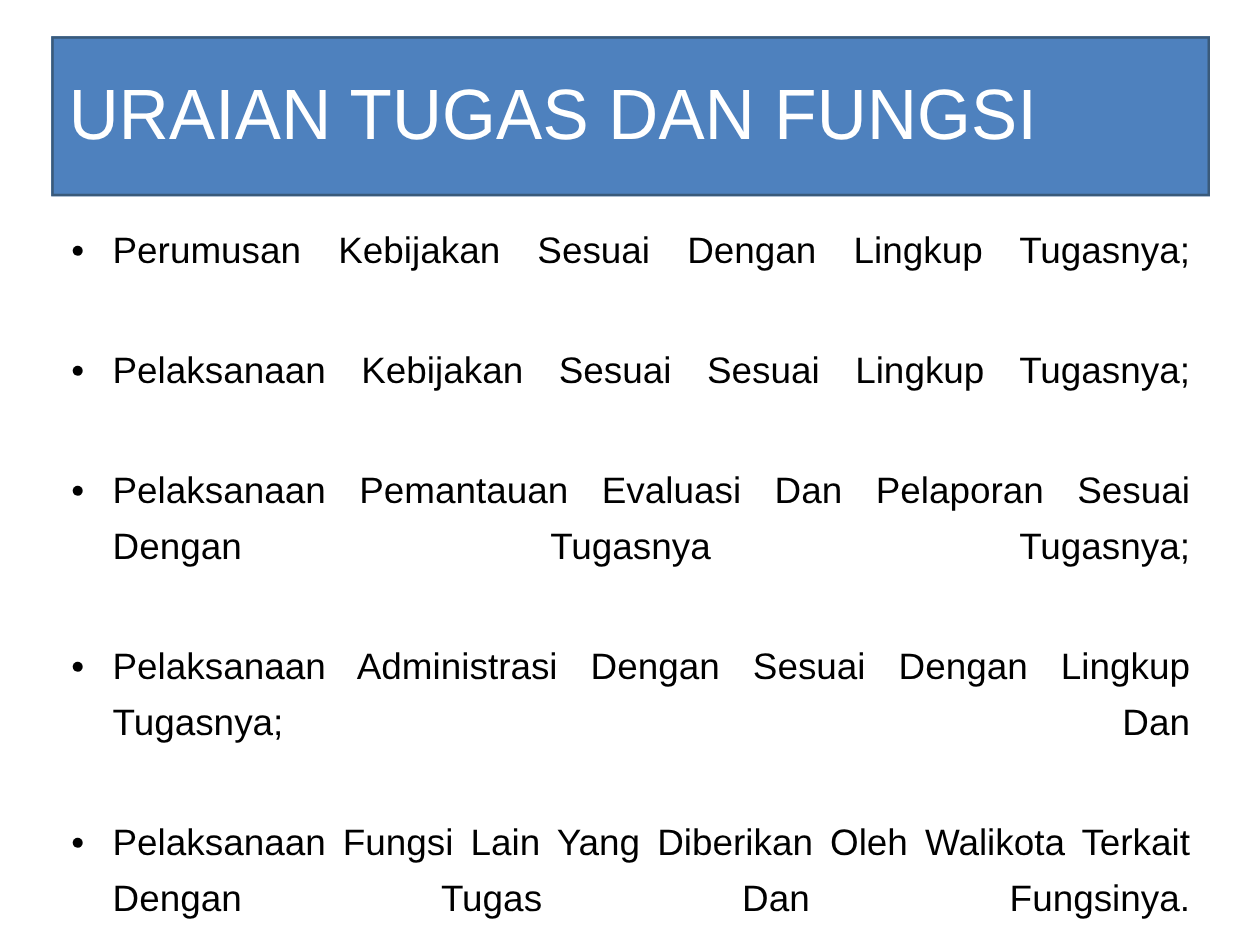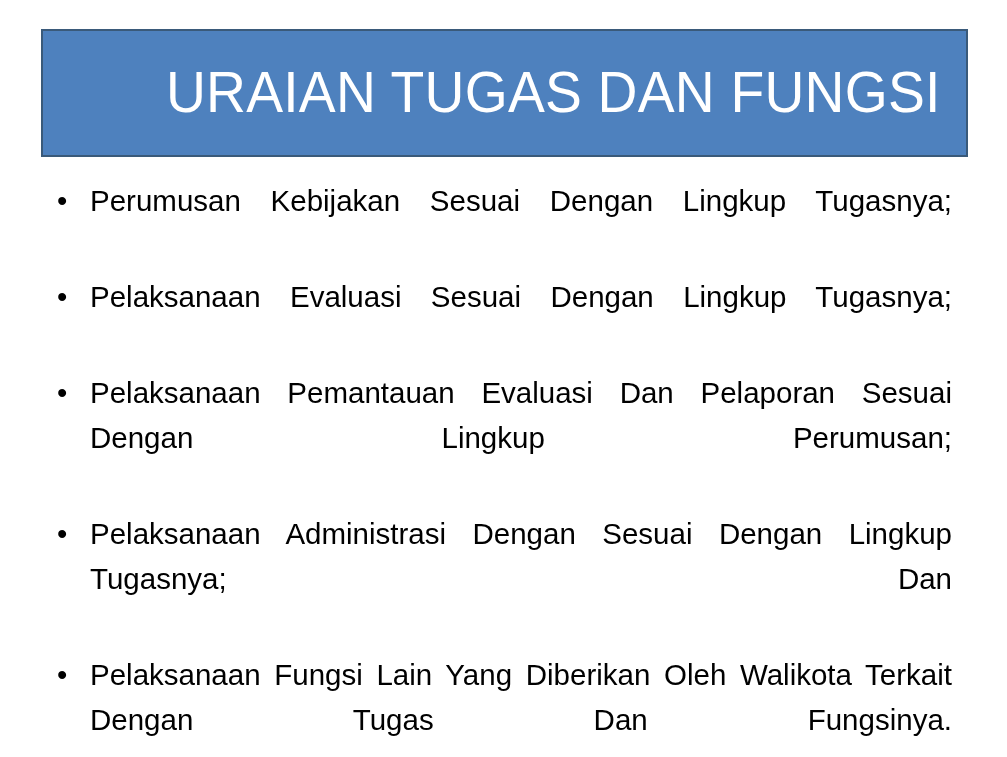--- a/index.html
+++ b/index.html
@@ -27,21 +27,21 @@
     position: absolute;
     left: 41px;
     top: 29px;
     width: 927px;
     height: 128px;
     box-sizing: border-box;
     background: #4e81be;
     border: 2px solid #3a5a7a;
     display: flex;
     align-items: center;
-    justify-content: flex-end;
+    justify-content: flex-start;
   }
 
   #title-text {
     color: #ffffff;
     font-family: "Liberation Sans", "DejaVu Sans", sans-serif;
     font-size: 57px;
     font-weight: 400;
     line-height: 1.05;
     letter-spacing: 0.2px;
     white-space: nowrap;
@@ -113,26 +113,26 @@
 
   <ul id="body-list">
 
     <li class="bullet-row">
       <span class="bullet-marker">•</span>
       <span class="bullet-text">Perumusan Kebijakan Sesuai Dengan Lingkup Tugasnya;</span>
     </li>
 
     <li class="bullet-row">
       <span class="bullet-marker">•</span>
-      <span class="bullet-text">Pelaksanaan Evaluasi Sesuai Dengan Lingkup Tugasnya;</span>
+      <span class="bullet-text">Pelaksanaan Kebijakan Sesuai Sesuai Lingkup Tugasnya;</span>
     </li>
 
     <li class="bullet-row">
       <span class="bullet-marker">•</span>
-      <span class="bullet-text">Pelaksanaan Pemantauan Evaluasi Dan Pelaporan Sesuai Dengan Lingkup Perumusan;</span>
+      <span class="bullet-text">Pelaksanaan Pemantauan Evaluasi Dan Pelaporan Sesuai Dengan Tugasnya Tugasnya;</span>
     </li>
 
     <li class="bullet-row">
       <span class="bullet-marker">•</span>
       <span class="bullet-text">Pelaksanaan Administrasi Dengan Sesuai Dengan Lingkup Tugasnya; Dan</span>
     </li>
 
     <li class="bullet-row">
       <span class="bullet-marker">•</span>
       <span class="bullet-text">Pelaksanaan Fungsi Lain Yang Diberikan Oleh Walikota Terkait Dengan Tugas Dan Fungsinya.</span>

